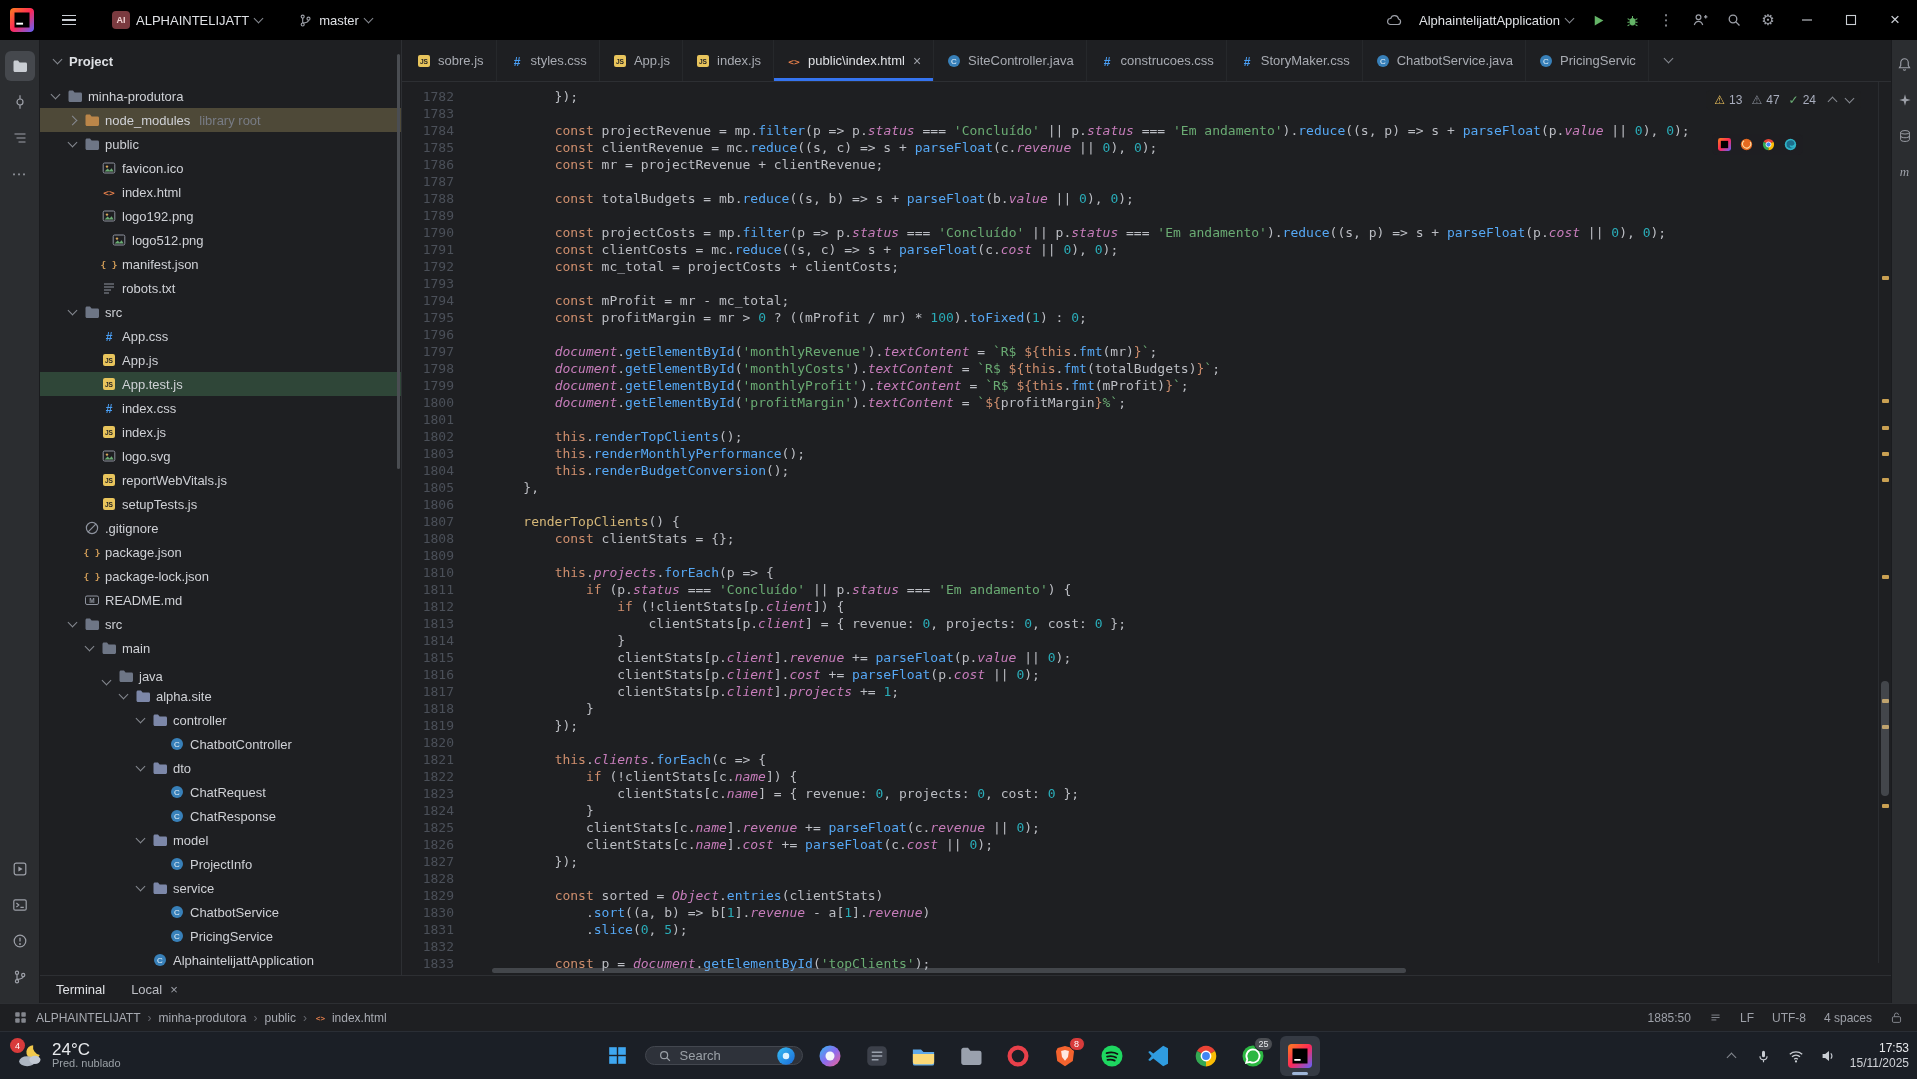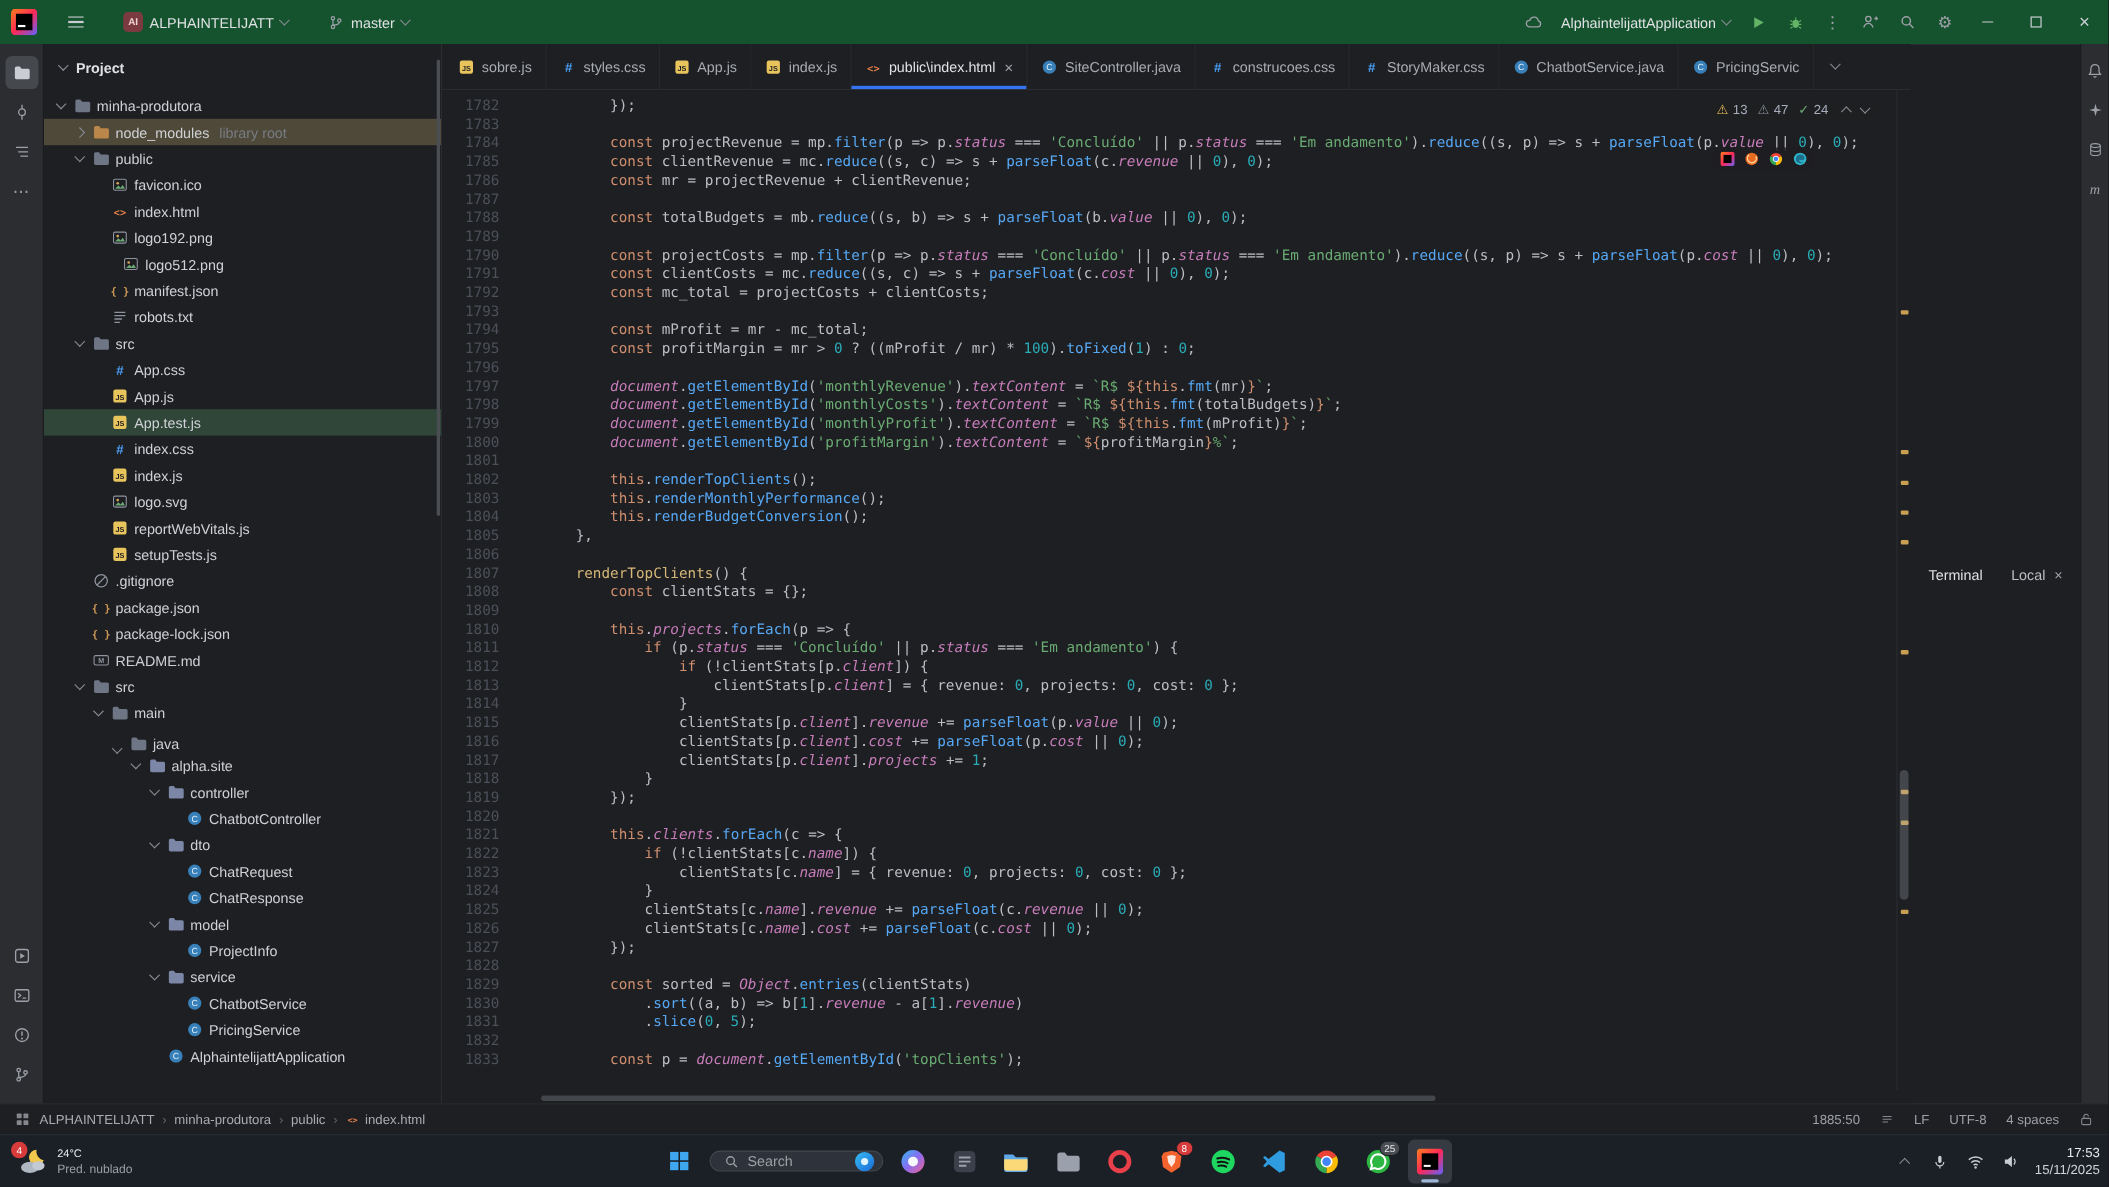--- a/index.html
+++ b/index.html
@@ -3,21 +3,21 @@
 <meta charset="utf-8">
 <style>
   *{margin:0;padding:0;box-sizing:border-box}
   html,body{width:1917px;height:1079px;overflow:hidden;background:#101114}
   .stage{position:relative;width:1917px;height:1079px;overflow:hidden;background:#1E1F22;
          font-family:"Liberation Sans",sans-serif;color:#BCBEC4;font-size:13px;-webkit-font-smoothing:antialiased}
   svg{display:block}
 
   
   .ide{position:absolute;left:0;top:0;right:0;bottom:48px;display:flex;flex-direction:column}
-  .titlebar{flex:0 0 40px;display:flex;align-items:center;background:#14532d;padding:0 0 0 10px;gap:20px}
+  .titlebar{flex:0 0 40px;display:flex;align-items:center;background:#000000;padding:0 0 0 10px;gap:20px}
   .tb-group{display:flex;align-items:center;gap:6px;padding:4px 8px;border-radius:5px;color:#DFE1E5}
   .app-logo{width:24px;height:24px;border-radius:4px;overflow:hidden;flex:0 0 24px}
   .burger{width:30px;height:30px;display:flex;flex-direction:column;justify-content:center;gap:3px;align-items:center;border-radius:5px}
   .burger i{display:block;width:14px;height:1.6px;background:#C9CDD3}
   .proj-badge{width:18px;height:18px;border-radius:4px;background:#7A3A3F;color:#F0D3D3;font-size:9px;font-weight:bold;
               display:flex;align-items:center;justify-content:center}
   .chev{width:7px;height:7px;border-right:1.5px solid #868A91;border-bottom:1.5px solid #868A91;display:inline-block}
   .chev.down{transform:rotate(45deg);margin-top:-4px}
   .chev.right{transform:rotate(-45deg)}
   .chev.up{transform:rotate(-135deg);margin-top:3px}
@@ -28,21 +28,21 @@
 
   .body-row{flex:1;display:flex;min-height:0}
   .stripe{width:40px;background:#2B2D30;display:flex;flex-direction:column;align-items:center;padding:8px 0}
   .stripe.left{border-right:1px solid #1A1B1E}
   .stripe.right{width:26px;border-left:1px solid #1A1B1E;padding:6px 0}
   .stripe .s-icon{width:30px;height:30px;margin:3px 0;border-radius:6px;display:flex;align-items:center;justify-content:center;color:#9DA0A8}
   .stripe .s-icon.active{background:#45484D;color:#DFE1E5}
   .stripe .spacer{flex:1}
   .s-txt{font-size:13px;color:#9DA0A8;font-family:"Liberation Serif",serif;font-style:italic}
 
-  .center-col{flex:1;display:flex;min-width:0}
+  .center-col{flex:1;display:flex;flex-direction:column;min-width:0}
   .panes{flex:1;display:flex;min-height:0}
 
   
   .project-panel{width:362px;flex:0 0 362px;background:#1E1F22;border-right:1px solid #2D2F33;display:flex;flex-direction:column;position:relative}
   .panel-header{height:42px;display:flex;align-items:center;gap:8px;padding:0 14px;color:#DFE1E5;font-weight:bold}
   .tree{flex:1;overflow:hidden;padding-top:2px;position:relative}
   .t-row{height:24px;display:flex;align-items:center;gap:5px;white-space:nowrap;color:#BCBEC4}
   .t-row .lbl{color:#CFD1D6}
   .t-row .badge{color:#787C85;margin-left:4px}
   .t-row.bg-lib{background:#4E4938}
@@ -93,21 +93,21 @@
   .crumb{color:#A8ABB2;display:flex;align-items:center;gap:5px}
   .crumb-sep{color:#63666D}
   .status-right{margin-left:auto;display:flex;align-items:center;gap:18px}
 
   
   .taskbar{position:absolute;left:0;right:0;bottom:0;height:48px;background:#1B1F26;border-top:1px solid #2A2E35;display:flex;align-items:center;justify-content:center}
   .weather{position:absolute;left:8px;top:0;height:48px;display:flex;align-items:center;gap:8px;padding:0 8px;border-radius:6px}
   .weather-ic{position:relative;width:28px;height:28px}
   .w-badge{position:absolute;left:-6px;top:-4px;min-width:15px;height:15px;border-radius:8px;background:#D83B3B;color:#fff;
            font-size:9px;display:flex;align-items:center;justify-content:center;padding:0 3px}
-  .w-temp{color:#E8EAED;font-size:10px;line-height:15px}
+  .w-temp{color:#E8EAED;font-size:17px;line-height:15px}
   .w-cond{color:#9AA0A6;font-size:11px;line-height:13px}
   .task-center{display:flex;align-items:center;gap:7px}
   .tb-app{width:40px;height:40px;border-radius:6px;display:flex;align-items:center;justify-content:center;position:relative}
   .tb-app.active{background:#353A43}
   .tb-app.active::after{content:"";position:absolute;bottom:1px;left:12px;right:12px;height:3px;border-radius:2px;background:#9FB6D8}
   .app-badge{position:absolute;right:0px;top:1px;min-width:16px;height:14px;border-radius:7px;background:#4A4D52;color:#E8EAED;
              font-size:9px;display:flex;align-items:center;justify-content:center;padding:0 3px;border:1px solid #1B1F26}
   .app-badge.red{background:#D83B3B;color:#fff}
   .search-pill{height:19px;width:158px;border-radius:16px;background:#2E323A;border:1px solid #43474F;display:flex;align-items:center;gap:8px;padding:0 6px 0 12px}
   .search-pill .s-label{color:#9AA0A6;flex:1}

